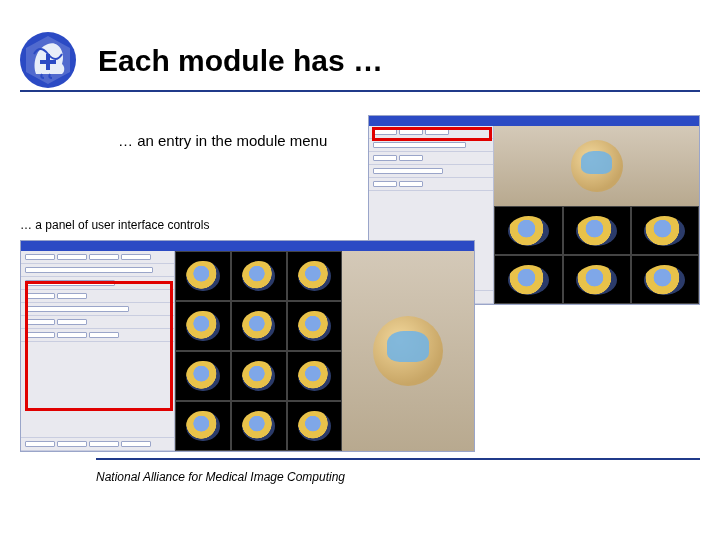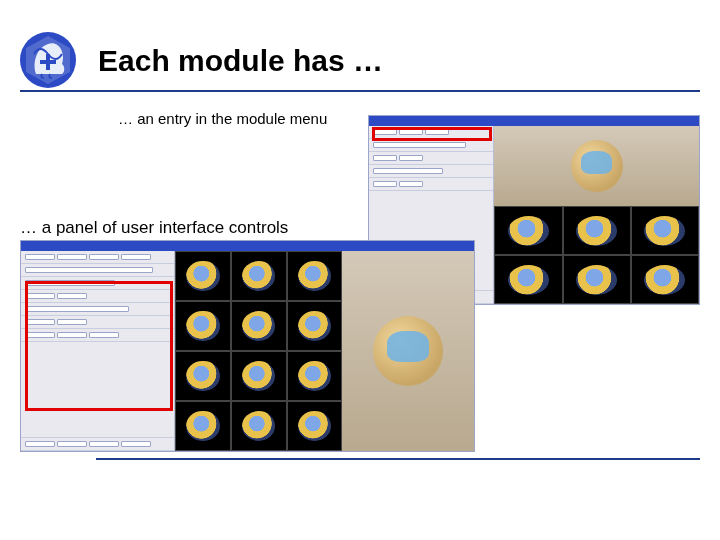--- a/index.html
+++ b/index.html
@@ -30,30 +30,30 @@
   .title-rule {
     position: absolute;
     top: 90px;
     left: 20px;
     width: 680px;
     height: 0;
     border-top: 2px solid #203a8a;
   }
   .caption-top {
     position: absolute;
-    top: 110px;
+    top: 132px;
     left: 118px;
     font-size: 15px;
     color: #000;
   }
   .caption-mid {
     position: absolute;
     top: 218px;
     left: 20px;
-    font-size: 17px;
+    font-size: 12px;
     color: #000;
   }
   .screenshot {
     position: absolute;
     background: #eef0f4;
     border: 1px solid #9aa5c9;
     overflow: hidden;
   }
   .shot-top { top: 115px; left: 368px; width: 332px; height: 190px; }
   .shot-bot { top: 240px; left: 20px; width: 455px; height: 212px; }
@@ -264,13 +264,14 @@
       <div class="view-3d-col">
           <div class="head"></div>
         </div>
     </div>
   </div>
   <div class="hl-red"></div>
 </div>
 
 <div class="foot-rule"></div>
 <div class="footer">
+  <div>National Alliance for Medical Image Computing</div>
 </div>
 
 </body></html>

